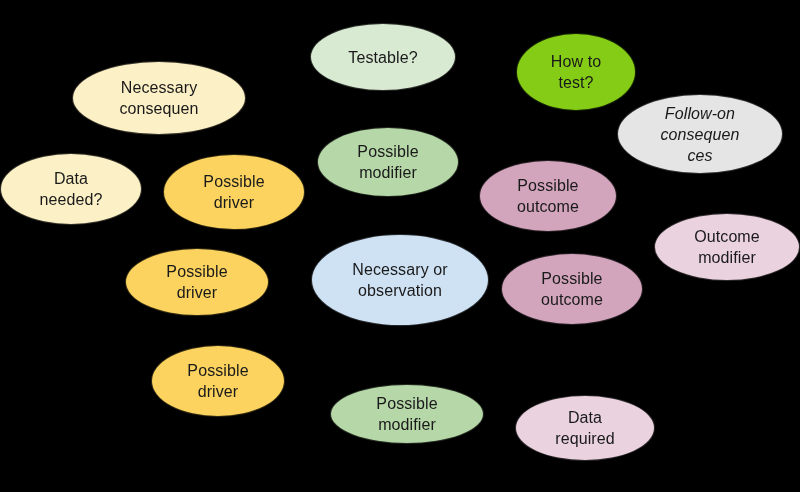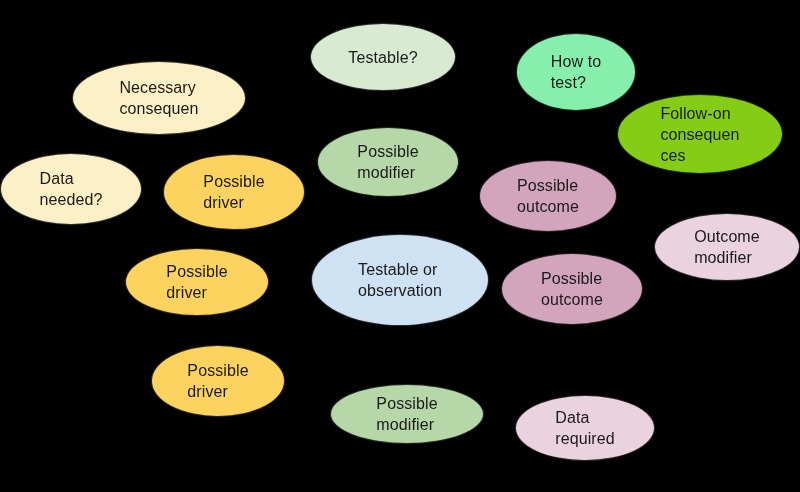--- a/index.html
+++ b/index.html
@@ -21,44 +21,44 @@
     display: flex;
     align-items: center;
     justify-content: center;
     box-sizing: border-box;
     border: 1.5px solid rgba(0,0,0,0.8);
   }
   .node-label {
     font-size: 16px;
     line-height: 21px;
     color: #1a1a1a;
-    text-align: left;
+    text-align: center;
     white-space: pre-line;
     letter-spacing: 0.1px;
   }
 </style>
 </head>
 <body>
 
 <div class="canvas" id="diagram-canvas">
   <div class="node" style="left: 72px; top: 61px; width: 174px; height: 74px; background: rgb(252, 240, 198);">
     <span class="node-label">Necessary
 consequen</span>
   </div>
 
   <div class="node" style="left: 310px; top: 23px; width: 146px; height: 68px; background: rgb(217, 234, 211);">
     <span class="node-label">Testable?</span>
   </div>
 
-  <div class="node" style="left: 516px; top: 33px; width: 120px; height: 78px; background: #86efac;">
+  <div class="node" style="left: 516px; top: 33px; width: 120px; height: 78px; background: #84cc16;">
     <span class="node-label">How to
 test?</span>
   </div>
 
-  <div class="node" style="left: 617px; top: 94px; width: 166px; height: 80px; background: #84cc16;">
+  <div class="node" style="left: 617px; top: 94px; width: 166px; height: 80px; background: #e5e5e5; font-style: italic;">
     <span class="node-label">Follow-on
 consequen
 ces</span>
   </div>
 
   <div class="node" style="left: 0px; top: 153px; width: 142px; height: 72px; background: rgb(252, 240, 198);">
     <span class="node-label">Data
 needed?</span>
   </div>
 
@@ -76,21 +76,21 @@
     <span class="node-label">Possible
 outcome</span>
   </div>
 
   <div class="node" style="left: 654px; top: 213px; width: 146px; height: 68px; background: rgb(234, 210, 222);">
     <span class="node-label">Outcome
 modifier</span>
   </div>
 
   <div class="node" style="left: 311px; top: 234px; width: 178px; height: 92px; background: rgb(207, 226, 243);">
-    <span class="node-label">Testable or
+    <span class="node-label">Necessary or
 observation</span>
   </div>
 
   <div class="node" style="left: 125px; top: 248px; width: 144px; height: 68px; background: rgb(251, 211, 94);">
     <span class="node-label">Possible
 driver</span>
   </div>
 
   <div class="node" style="left: 501px; top: 253px; width: 142px; height: 72px; background: rgb(210, 165, 189);">
     <span class="node-label">Possible

